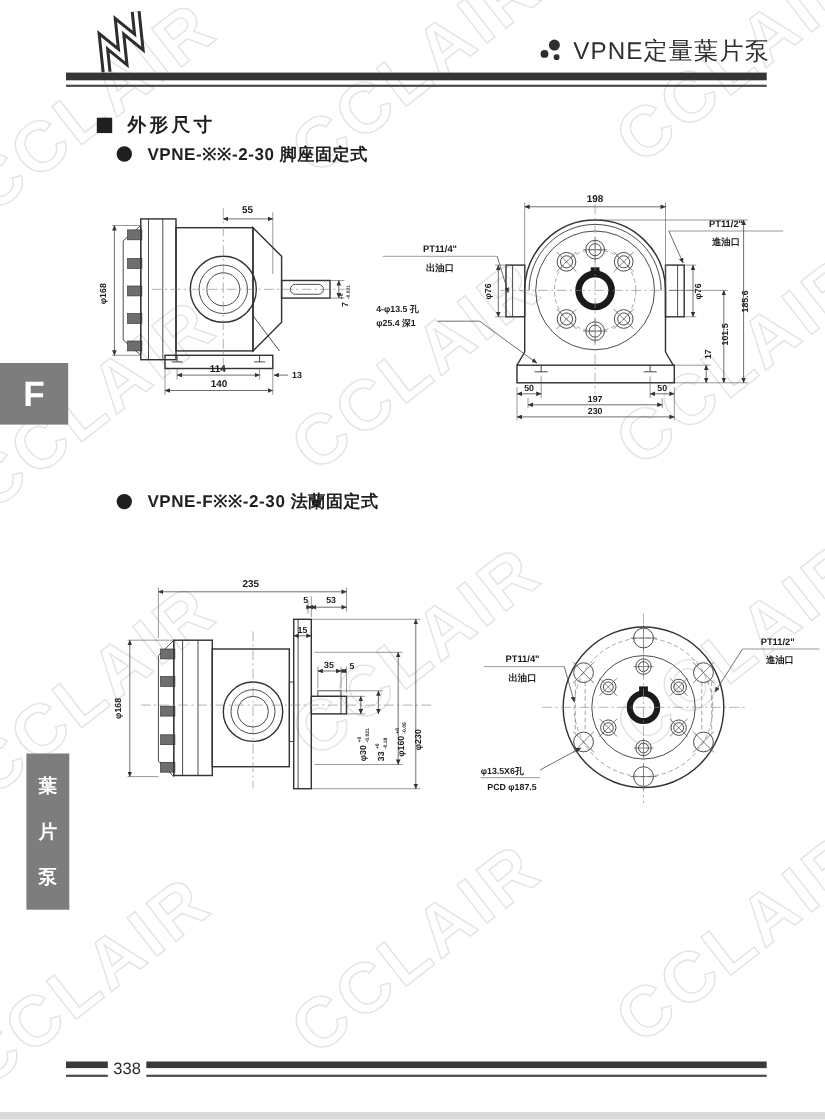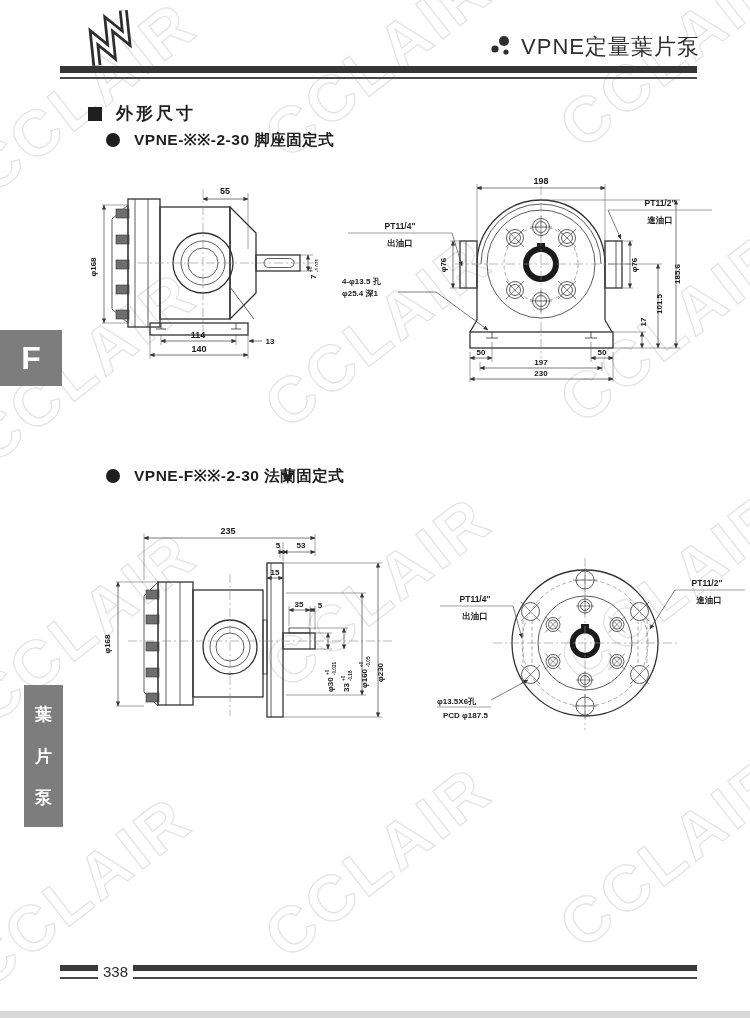--- a/index.html
+++ b/index.html
@@ -267,21 +267,21 @@
       <text class="lbs" x="320" y="34">PT11/2"</text>
       <line class="ext" x1="268" y1="38" x2="372" y2="38"></line>
       <text class="lbs" x="320" y="51">進油口</text>
       <line class="dls" x1="268" y1="38" x2="281" y2="67"></line>
       <text class="lba" x="2" y="112">4-φ13.5 孔</text>
       <text class="lba" x="2" y="124">φ25.4 深1</text>
       <polyline class="dls" points="58,120 96,120 148,158" fill="none"></polyline>
     </g>
   </svg>
 
-  <div class="h-row z" style="left:106px;top:464px">
+  <div class="h-row z" style="left:106px;top:444px">
     <div class="rd-bullet"></div>
     <div class="h2t">VPNE-F※※-2-30 法蘭固定式</div>
   </div>
 
   <svg class="z" style="left:100px;top:520px" width="300" height="225" viewBox="0 0 300 225">
     <g>
       <polygon class="o2" points="58,62 44,76 44,172 58,186"></polygon>
       <rect class="bolt" x="46" y="70" width="13" height="9"></rect>
       <rect class="bolt" x="46" y="95" width="13" height="9"></rect>
       <rect class="bolt" x="46" y="122" width="13" height="9"></rect>

